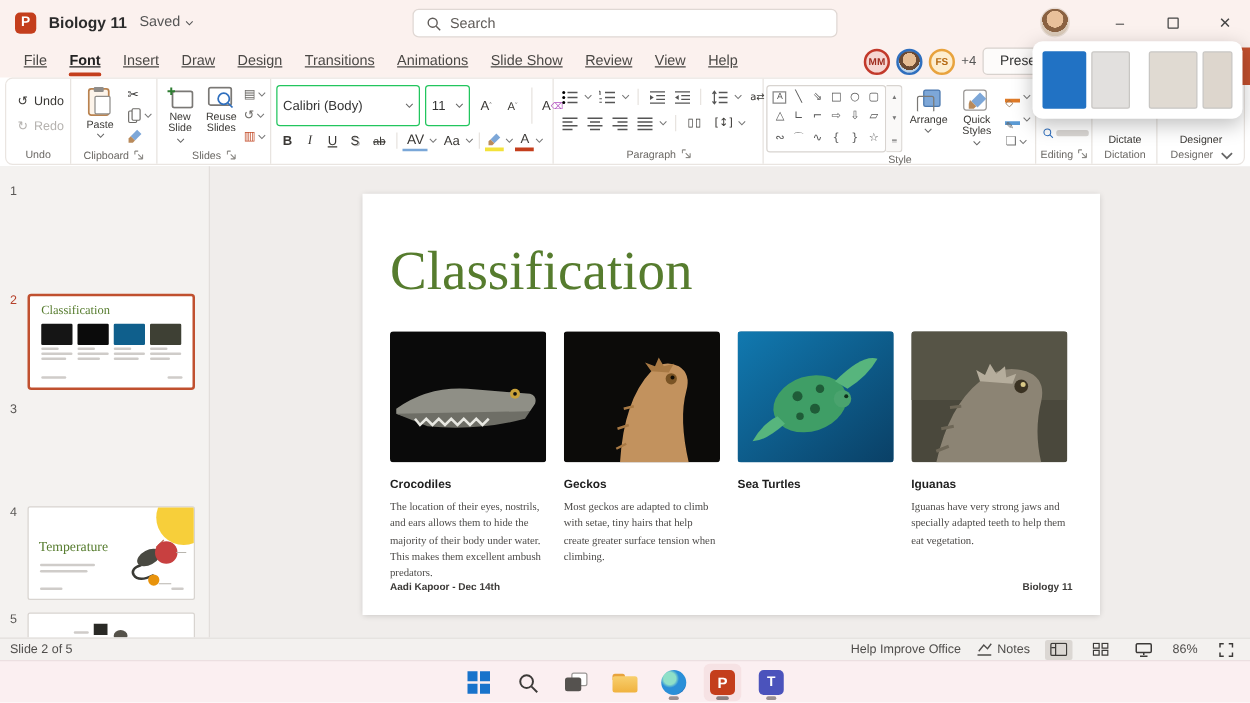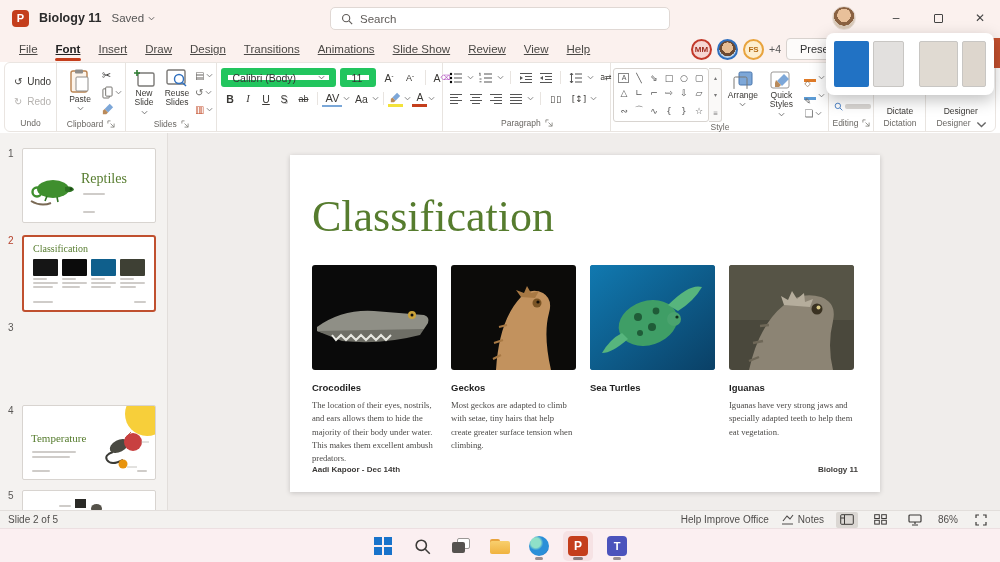--- a/index.html
+++ b/index.html
@@ -52,21 +52,21 @@
     padding:3px 2px 1px 2px; position:relative; }
   .rgroup:last-child { border-right:none; }
   .rcontent { flex:1; display:flex; align-items:flex-start; }
   .rlabel { height:14px; font-size:8.5px; color:#6a6763; display:flex;
     align-items:center; justify-content:center; gap:4px; }
   .bigbtn { width:42px; display:flex; flex-direction:column; align-items:center;
     gap:2px; padding-top:3px; font-size:8.5px; color:#3a3835; text-align:center; line-height:1.1; }
   .smallrow { display:flex; align-items:center; gap:1px; height:17px; padding:0 2px;
     font-size:10px; color:#3a3835; }
   .caret { width:7px; height:5px; }
-  .combo { border:7px solid #22c55e; border-radius:3px; background:#fff; height:19px;
+  .combo { border:1px solid #22c55e; border-radius:3px; background:#fff; height:33px;
     display:flex; align-items:center; font-size:10.5px; padding:0 4px; gap:4px; color:#333; }
   .fmtbtn { width:17px; height:17px; display:flex; align-items:center; justify-content:center;
     font-size:10.5px; color:#3a3835; }
   .vline { width:1px; background:#e8e4e0; margin:2px 3px; align-self:stretch; }
   .shapebox { border:1px solid #d8d4d0; border-radius:3px; background:#fff;
     width:96px; height:54px; display:grid; grid-template-columns:repeat(6,1fr);
     font-size:9px; color:#555; padding:1px 2px; }
   .shapebox span { display:flex; align-items:center; justify-content:center; }
   .shapescroll { width:13px; height:54px; border:1px solid #d8d4d0; border-left:none;
     border-radius:0 3px 3px 0; display:flex; flex-direction:column; align-items:center;
@@ -674,33 +674,20 @@
   <div class="swatch" style="width: 34px; border: 1px solid rgb(200, 198, 195); background: rgb(226, 224, 222);"></div>
   <div style="width:8px"></div>
   <div class="swatch" style="width: 42px; border: 1px solid rgb(200, 198, 195); background: rgb(224, 218, 210);"></div>
   <div class="swatch" style="width: 26px; border: 1px solid rgb(200, 198, 195); background: rgb(221, 214, 205);"></div>
 </div>
 
 <div id="workspace">
 
   <div id="thumb-panel">
     <span class="thumb-num" style="top:15px">1</span>
-    <div class="thumb" style="top:15px">
-      <svg width="52" height="44" style="position:absolute;left:4px;top:16px">
-        <path d="M4 36 q10 6 20 2" stroke="#7a6a55" stroke-width="2" fill="none"></path>
-        <ellipse cx="26" cy="24" rx="16" ry="9" fill="#3f8f2e"></ellipse>
-        <path d="M38 22 q8-2 9 3 q-5 4-9 1z" fill="#2e7323"></path>
-        <circle cx="44" cy="24" r="1.3" fill="#1d4a16"></circle>
-        <circle cx="10" cy="27" r="4.5" fill="none" stroke="#3f8f2e" stroke-width="2.4"></circle>
-        <path d="M20 31l-2 5M30 32l1 5" stroke="#2e7323" stroke-width="1.6"></path>
-      </svg>
-      <div class="green-serif" style="position:absolute;left:58px;top:22px;font-size:14px">Reptiles</div>
-      <div class="tline" style="position:absolute;left:60px;top:42px;width:22px"></div>
-      <div class="tline" style="position:absolute;left:60px;bottom:7px;width:12px"></div>
-    </div>
 
     <span class="thumb-num" style="top:102px;color:#b5402a">2</span>
     <div class="thumb selected" style="top:102px;height:77px">
       <div class="green-serif" style="position:absolute;left:9px;top:6px;font-size:10px">Classification</div>
       <div style="position:absolute;left:9px;top:22px;display:flex;gap:4px">
         <div style="width:25px">
             <div style="width:25px;height:17px;border-radius:1px;background:#151515"></div>
             <div class="tline" style="width:14px"></div>
             <div class="tline"></div>
             <div class="tline" style="width:20px"></div>

